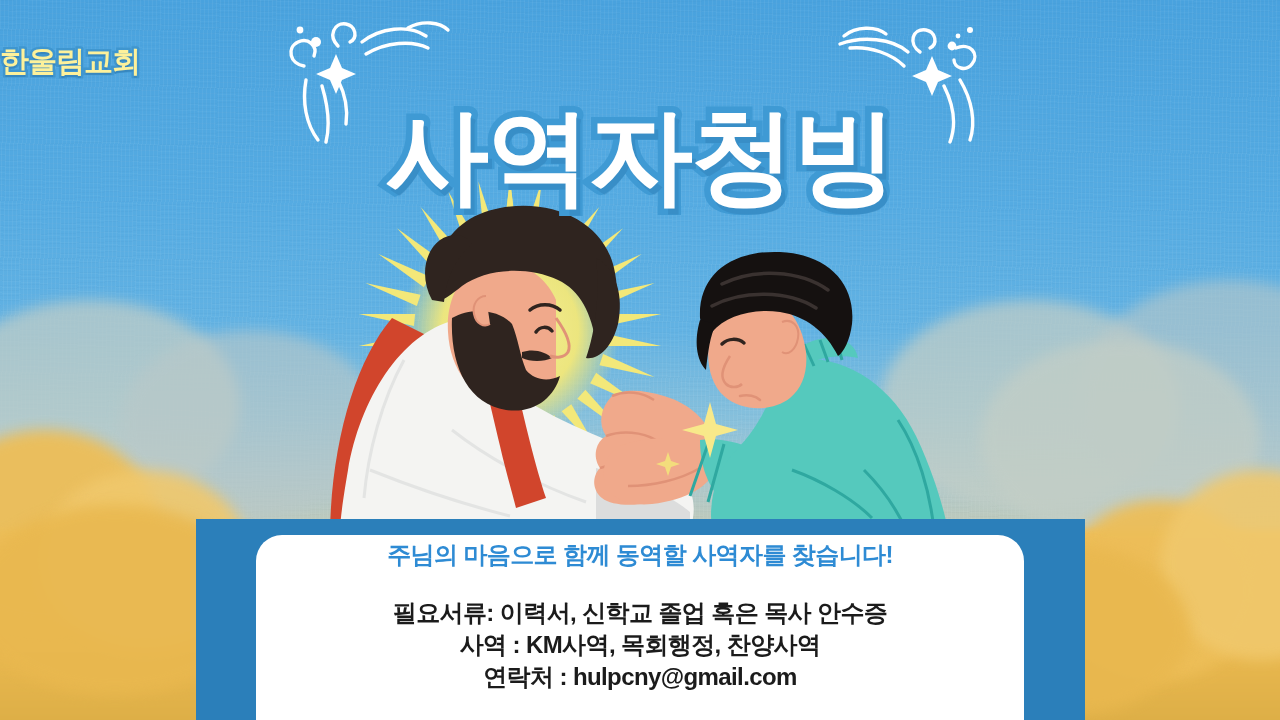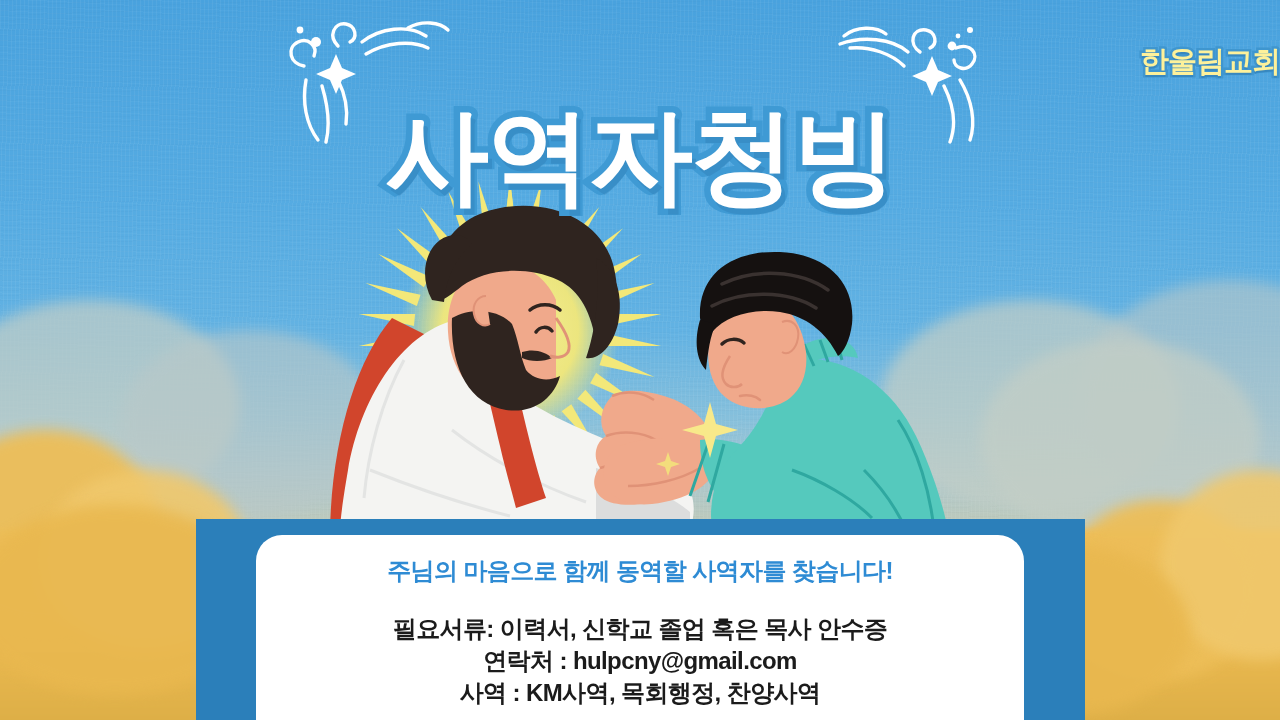--- a/index.html
+++ b/index.html
@@ -69,21 +69,21 @@
 
   
   .flourish { position: absolute; }
 
   
   .church-name {
     position: absolute;
     top: 42px;
     left: 0;
     width: 100%;
-    text-align: right;
+    text-align: left;
     font-size: 29px;
     font-weight: bold;
     letter-spacing: -1px;
     color: #fdf19b;
     -webkit-text-stroke: 5px #3f96cf;
     paint-order: stroke fill;
     text-shadow: 0 2px 0 rgba(40,110,160,.35);
   }
   .main-title {
     position: absolute;
@@ -114,21 +114,20 @@
     position: absolute;
     left: 256px;
     top: 535px;
     width: 768px;
     height: 185px;
     background: #ffffff;
     border-top-left-radius: 26px;
     border-top-right-radius: 26px;
     text-align: center;
     box-sizing: border-box;
-    padding-top: 16px;
   }
   .headline {
     font-size: 24px;
     font-weight: bold;
     color: #2e8bd4;
     letter-spacing: -0.6px;
     margin: 4px 0 0 0;
   }
   .details {
     margin-top: 26px;
@@ -358,18 +357,18 @@
   </svg>
 
   <div class="church-name">한울림교회</div>
   <div class="main-title">사역자청빙</div>
 
   <div class="banner"></div>
   <div class="banner-inner">
     <div class="headline">주님의 마음으로 함께 동역할 사역자를 찾습니다!</div>
     <div class="details">
       <div>필요서류: 이력서, 신학교 졸업 혹은 목사 안수증</div>
+      <div>사역 : KM사역, 목회행정, 찬양사역</div>
       <div>연락처 : hulpcny@gmail.com</div>
-      <div>사역 : KM사역, 목회행정, 찬양사역</div>
     </div>
   </div>
 
 </div>
 
 </body></html>

